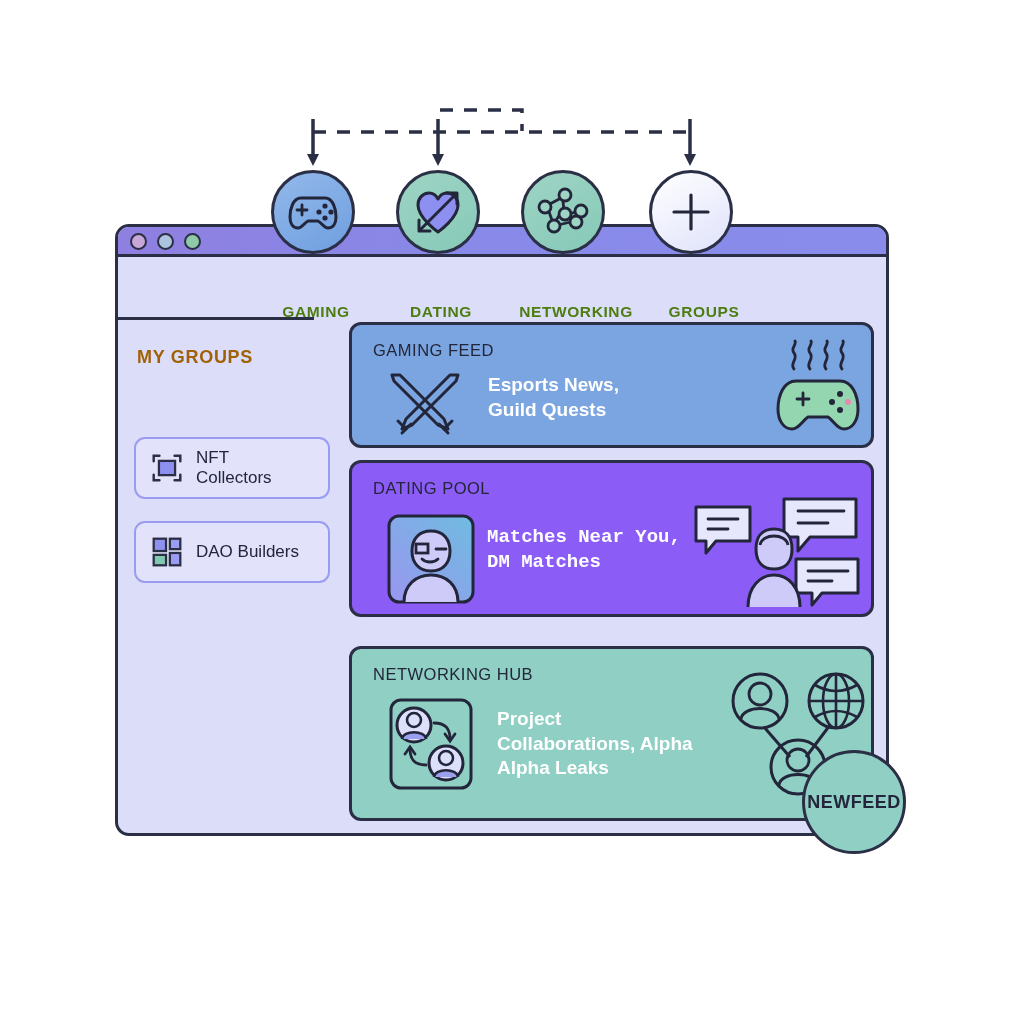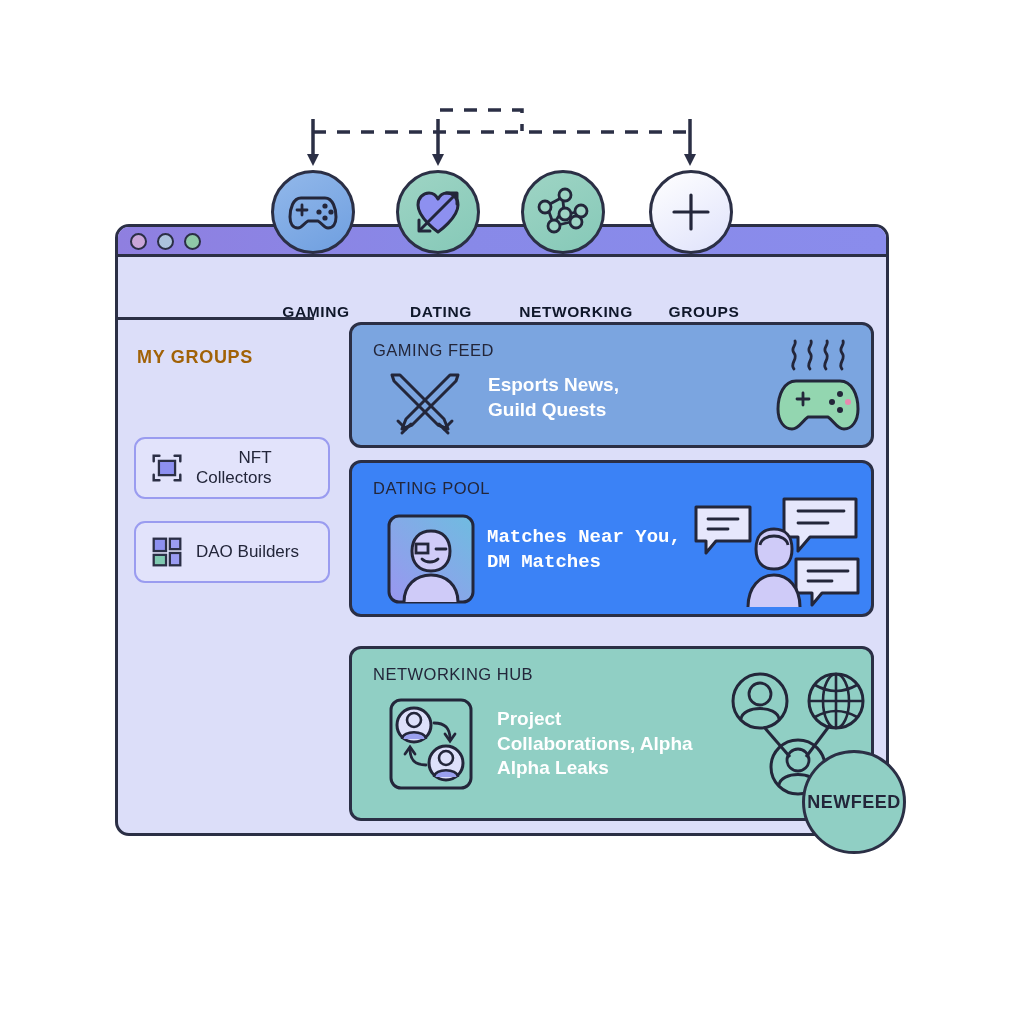--- a/index.html
+++ b/index.html
@@ -24,38 +24,38 @@
   .dots{position:absolute;left:12px;top:6px;display:flex;gap:10px;}
   .dot{width:17px;height:17px;border-radius:50%;border:2.5px solid #2b2f45;box-sizing:border-box;}
 
   
   .tabrow{
     position:absolute;left:0;top:30px;width:100%;height:62px;
     display:flex;align-items:center;
   }
   .tab{
     position:absolute;top:46px;
-    font-size:15.5px;font-weight:bold;letter-spacing:.6px;color:#0f172a;
+    font-size:15.5px;font-weight:bold;letter-spacing:.6px;color:#4d7c0f;
     transform:translateX(-50%);white-space:nowrap;
   }
 
   .divider{
     position:absolute;left:0;top:90px;width:196px;height:3px;background:#2b2f45;
   }
 
   
   .sidebar{position:absolute;left:0;top:92px;width:230px;height:517px;}
   .my-groups{
     position:absolute;left:19px;top:28px;
     font-size:18px;font-weight:bold;letter-spacing:.7px;color:#a16207;
   }
   .group-item{
     position:absolute;left:16px;width:196px;height:62px;
     background:#E2E3FB;border:2px solid #9a9cf0;border-radius:11px;
-    box-sizing:border-box;display:flex;align-items:center;gap:10px;padding-left:12px;text-align:right;
+    box-sizing:border-box;display:flex;align-items:center;gap:10px;padding-left:12px;
   }
   .group-item .gl{
     font-size:17px;color:#23263a;line-height:1.18;font-weight:400;
   }
   .gicon{width:38px;height:38px;flex:none;}
 
   
   .card{
     position:absolute;border:3px solid #2b2f45;border-radius:12px;box-sizing:border-box;
     overflow:hidden;
@@ -205,21 +205,21 @@
           <g fill="#23263a">
               <circle cx="68" cy="55" r="3"></circle>
               <circle cx="60" cy="63" r="3"></circle>
               <circle cx="68" cy="71" r="3"></circle>
             </g>
           <circle cx="76" cy="63" r="3" fill="#E88AB0"></circle>
         </svg>
       </span>
     </div>
 
-    <div class="card" style="left:231px;top:233px;width:525px;height:157px;background:#3b82f6;">
+    <div class="card" style="left:231px;top:233px;width:525px;height:157px;background:#8b5cf6;">
       <div class="card-title">DATING POOL</div>
 
       <span style="position:absolute;left:34px;top:50px">
         <svg width="90" height="92" viewBox="0 0 90 92">
           <rect x="3" y="3" width="84" height="86" rx="10" fill="url(#pg)" stroke="#23263a" stroke-width="3"></rect>
           <defs>
               <linearGradient id="pg" x1="0" y1="1" x2="1" y2="0">
             <stop offset="0" stop-color="#9a96f0"></stop>
                 <stop offset="1" stop-color="#6fbce0"></stop>
           </linearGradient>

